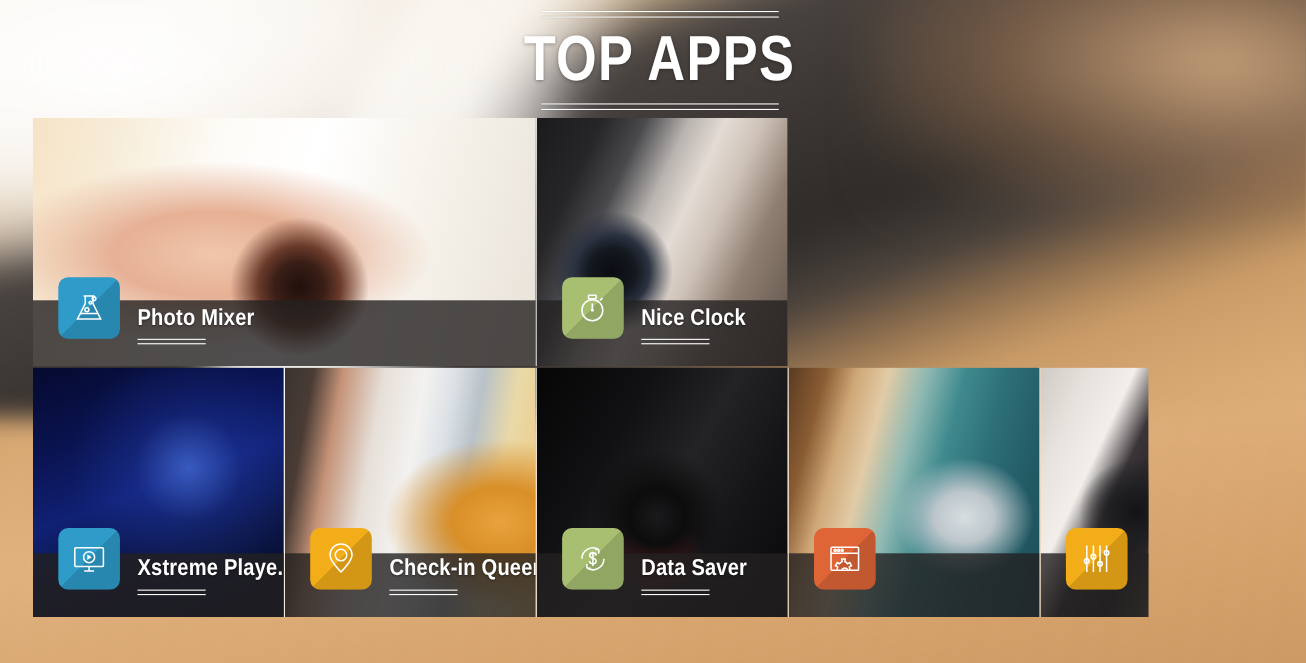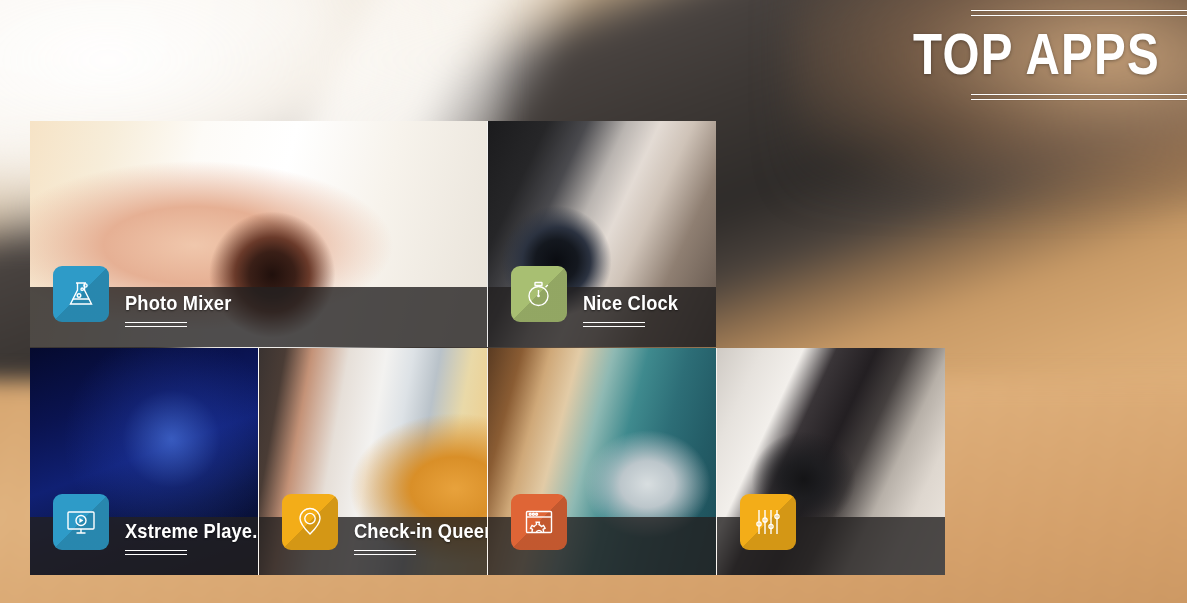--- a/index.html
+++ b/index.html
@@ -80,21 +80,21 @@
   }
 
   
   .header {
     position: absolute;
     z-index: 3;
     left: 0; right: 0; top: 0;
     height: 110px;
     display: flex;
     flex-direction: column;
-    align-items: flex-end;
+    align-items: center;
     justify-content: center;
     margin-left: 12px;
   }
   .rule {
     width: 216px;
     height: 1px;
     background: #ffffff;
     box-shadow: 0 0 1px rgba(0,0,0,0.35);
   }
   .rule.thin { height: 1px; }
@@ -111,21 +111,21 @@
     margin: 7px 0 9px 0;
     text-shadow: 0 1px 4px rgba(0,0,0,0.35);
     white-space: nowrap;
   }
 
   
   .grid {
     position: absolute;
     z-index: 2;
     left: 30px;
-    top: 121px;
+    top: 107px;
     width: 1014px;
     height: 454px;
   }
   .row {
     display: flex;
     width: 100%;
     overflow: hidden;
   }
   .row-1 { height: 226px; }
   .row-2 { height: 227px; margin-top: 1px; }
@@ -382,20 +382,43 @@
       <div class="card-text">
         <div class="card-title">Check-in Queen</div>
         <div class="title-underline">
           <div class="ul-line"></div>
             <div class="ul-gap"></div>
             <div class="ul-line"></div>
         </div>
       </div>
     </div>
 
+    <div class="card" style="width:228px">
+      <div class="card-photo ph-speedo"></div>
+      <div class="card-bar"></div>
+      <div class="icon-tile" style="background:#a8bf72">
+        <div class="icon-shadow"></div>
+        <svg width="34" height="34" viewBox="0 0 34 34" fill="none" stroke="#ffffff" stroke-width="1.4">
+          <path d="M27 17 A10 10 0 0 1 11.5 25.3"></path>
+          <path d="M7 17 A10 10 0 0 1 22.5 8.7"></path>
+          <path d="M11.5 25.3 l0.2 -3.6 M11.5 25.3 l3.6 0.3"></path>
+          <path d="M22.5 8.7 l-0.2 3.6 M22.5 8.7 l-3.6 -0.3"></path>
+          <path d="M17 10.5 v13"></path>
+          <path d="M20 14 c0 -1.8 -1.6 -2.4 -3 -2.4 c-1.4 0 -3 0.6 -3 2.4 c0 3.4 6 1.4 6 5 c0 1.9 -1.6 2.5 -3 2.5 c-1.4 0 -3 -0.6 -3 -2.5"></path>
+        </svg>
+      </div>
+      <div class="card-text">
+        <div class="card-title">Data Saver</div>
+        <div class="title-underline">
+          <div class="ul-line"></div>
+            <div class="ul-gap"></div>
+            <div class="ul-line"></div>
+        </div>
+      </div>
+    </div>
 
     <div class="card" style="width:228px">
       <div class="card-photo ph-kid"></div>
       <div class="card-bar"></div>
       <div class="icon-tile" style="background:#df6536">
         <div class="icon-shadow"></div>
         <svg width="34" height="34" viewBox="0 0 34 34" fill="none" stroke="#ffffff" stroke-width="1.4">
           <rect x="4.5" y="6.5" width="25" height="21" rx="1"></rect>
           <path d="M4.5 12 h25"></path>
           <circle cx="8.2" cy="9.3" r="1"></circle>

